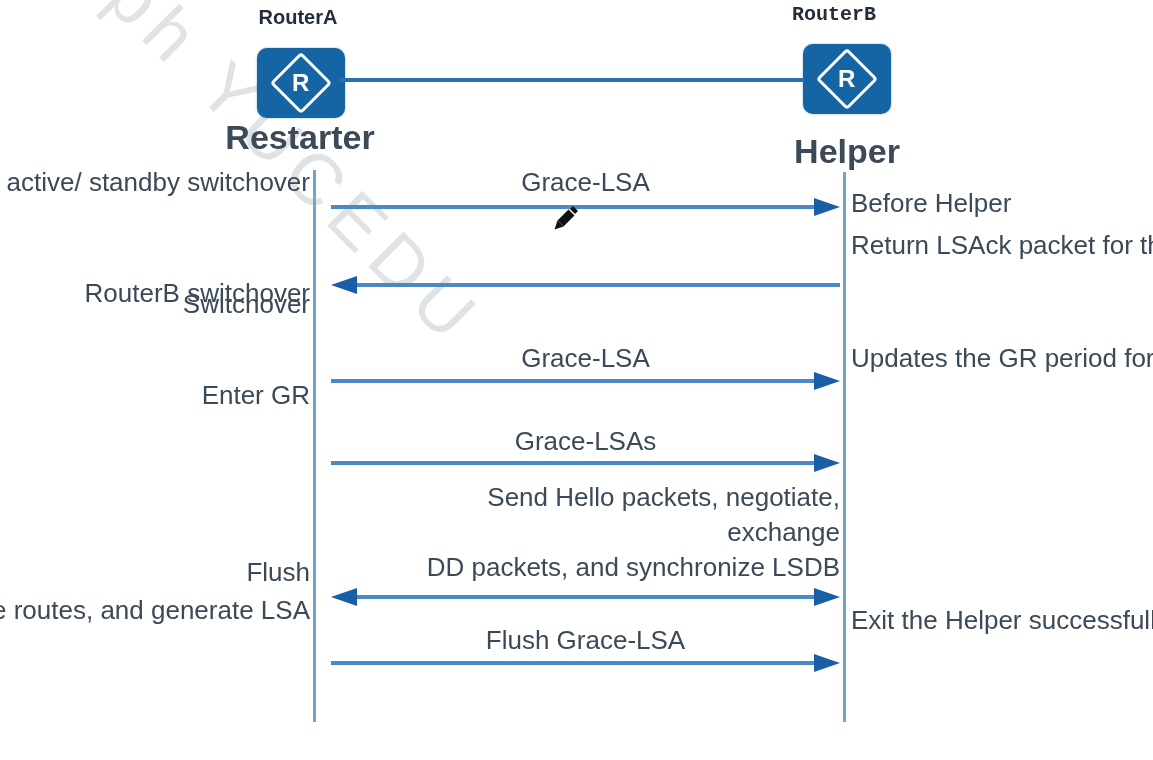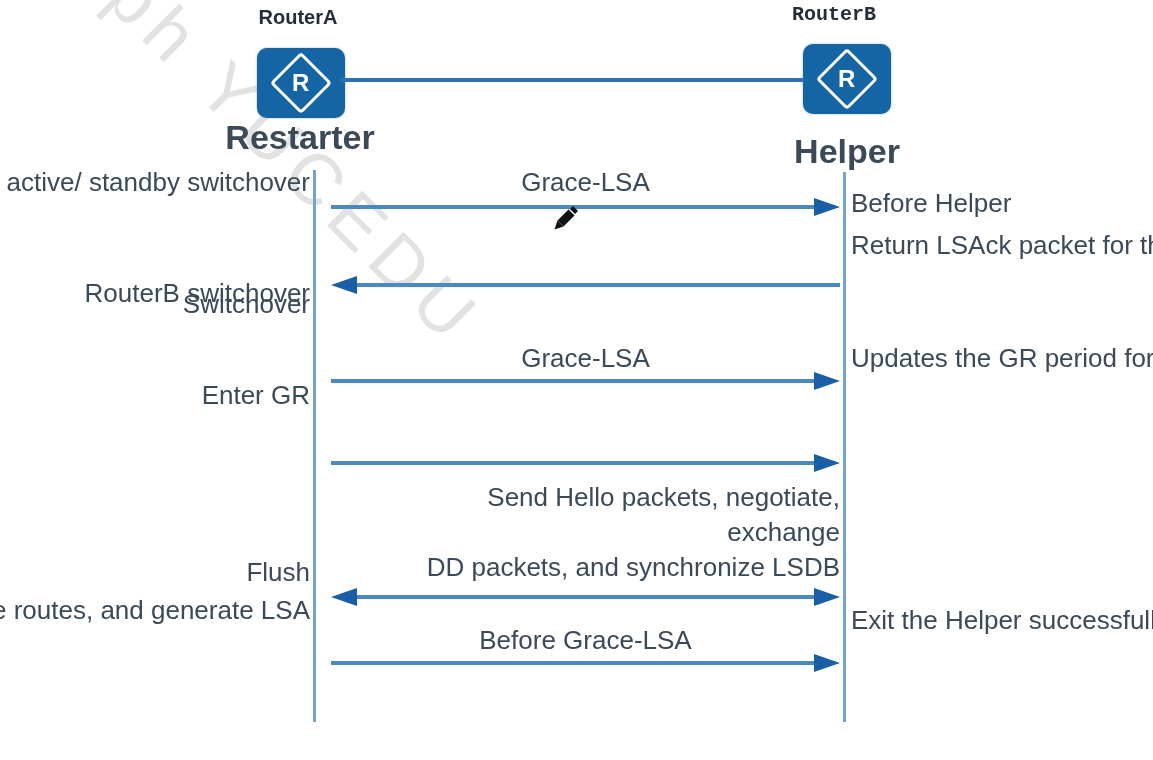--- a/index.html
+++ b/index.html
@@ -192,33 +192,34 @@
       <div class="shaft"></div>
       <div class="head head-left"></div>
     </div>
 
     <div class="msg-label" style="top:344px;">Grace-LSA</div>
     <div class="arrow dir-right" style="top:372px;">
       <div class="shaft"></div>
       <div class="head head-right"></div>
     </div>
 
+    <div class="msg-label" style="top:427px;">Grace-LSAs</div>
     <div class="arrow dir-right" style="top:454px;">
       <div class="shaft"></div>
       <div class="head head-right"></div>
     </div>
 
     <div class="msg-label multi pre" style="top:480px;text-align:right;">Send Hello packets, negotiate,
 exchange
 DD packets, and synchronize LSDB</div>
     <div class="arrow dir-both" style="top:588px;">
       <div class="shaft"></div>
       <div class="head head-left"></div>
       <div class="head head-right"></div>
     </div>
 
-    <div class="msg-label" style="top:626px;">Before Grace-LSA</div>
+    <div class="msg-label" style="top:626px;">Flush Grace-LSA</div>
     <div class="arrow dir-right" style="top:654px;">
       <div class="shaft"></div>
       <div class="head head-right"></div>
     </div>
   </div>
 </div>
 
 </body></html>

